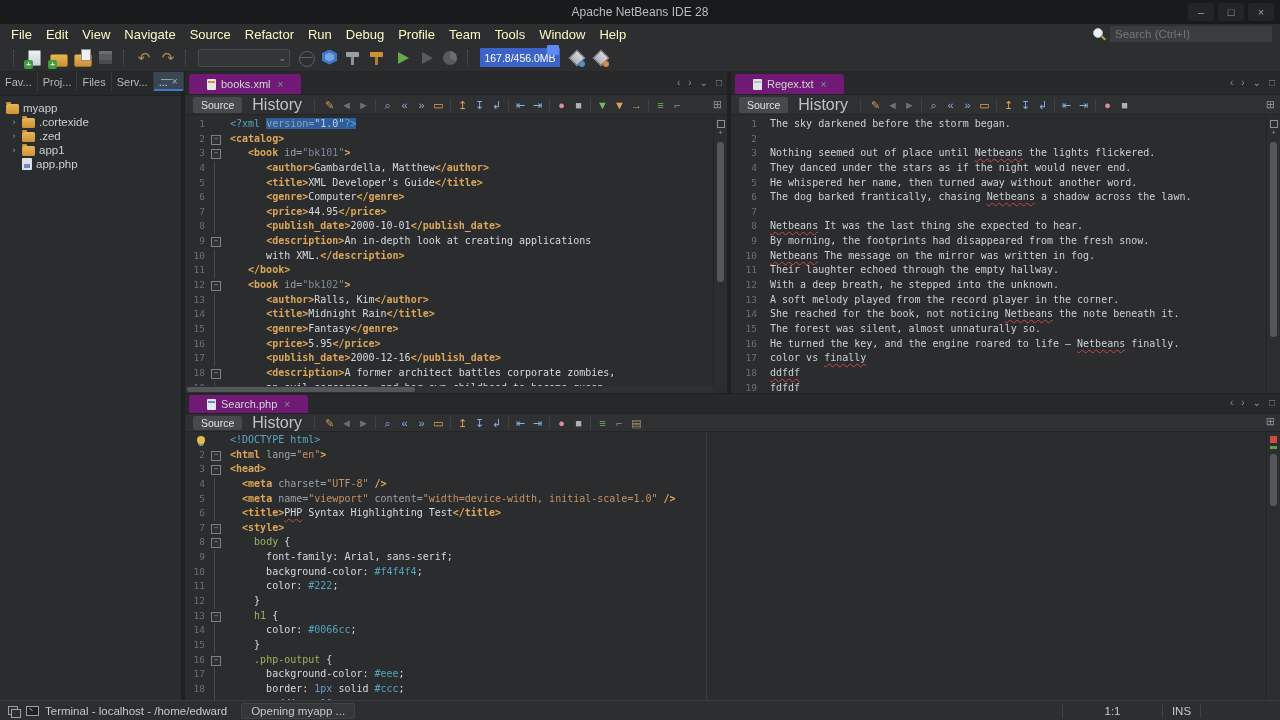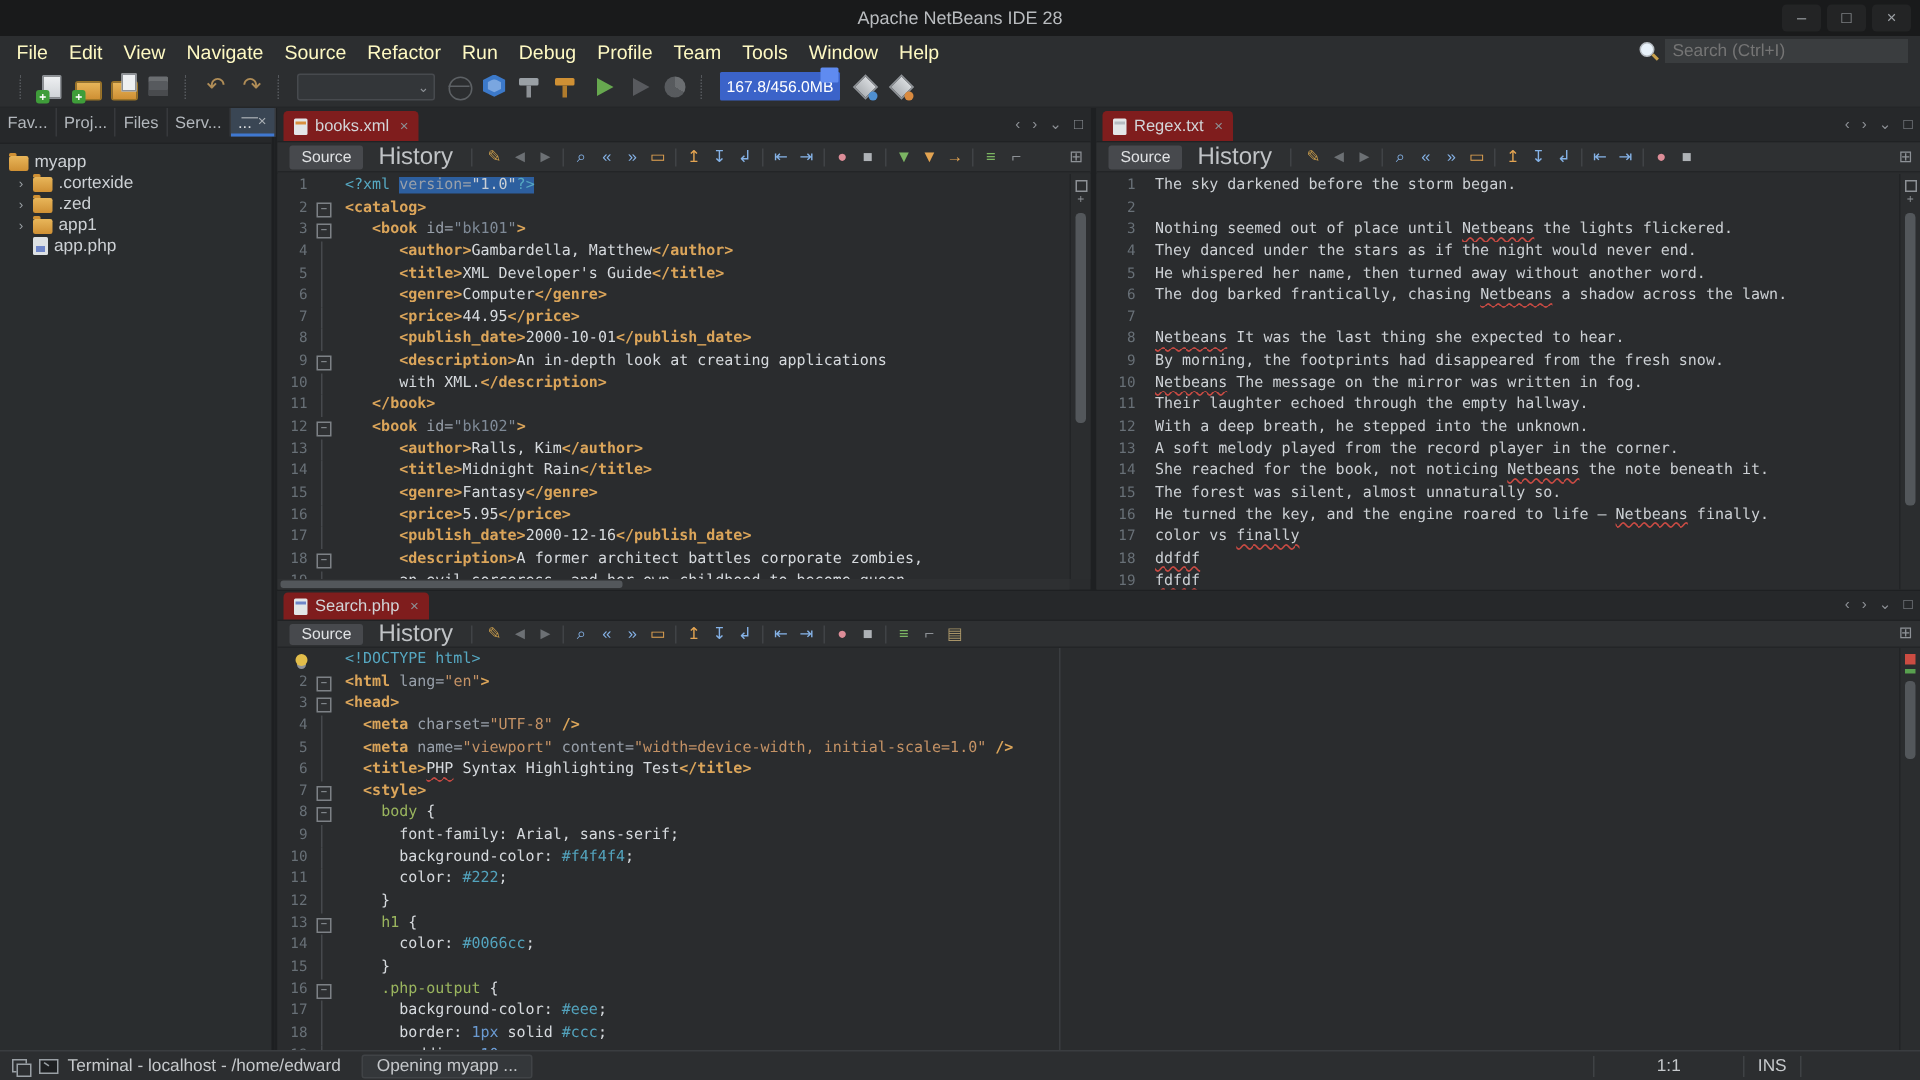--- a/index.html
+++ b/index.html
@@ -62,21 +62,21 @@
   .trow{height:14px;display:flex;align-items:center;font-size:11.5px;color:#ccd0d4;padding-left:6px;gap:4px;white-space:nowrap}
   .chev{width:8px;color:#9aa0a5;font-size:9px;text-align:center;flex:none}
   .fico{flex:none;position:relative}
   .fico.folder{width:13px;height:10px;background:linear-gradient(#e8b65a,#cf9034);border-radius:1.5px;margin-top:1px}
   .fico.folder::before{content:"";position:absolute;top:-2px;left:0;width:5px;height:2px;background:#cf9034;border-radius:1px 1px 0 0}
   .fico.php{width:10px;height:12px;background:#dde1e4;border-radius:1px}
   .fico.php::after{content:"";position:absolute;bottom:2px;left:2px;right:2px;height:4px;background:#6f86c9}
   
   .egroup{position:absolute;background:#2a2c2e}
   .tabbar{height:23px;background:#26282a;display:flex;align-items:flex-end;position:relative;border-bottom:1px solid #202224}
-  .etab{height:20px;background:#7f1d1d;display:flex;align-items:center;padding:0 7px;gap:5px;font-size:11px;color:#d2d5d8;border-radius:3px 3px 0 0;margin-left:4px}
+  .etab{height:20px;background:#701a75;display:flex;align-items:center;padding:0 18px;gap:5px;font-size:11px;color:#d2d5d8;border-radius:3px 3px 0 0;margin-left:4px}
   .ftico{width:9px;height:11px;background:#e3e6e8;border-radius:1px;position:relative;flex:none}
   .ftico::after{content:"";position:absolute;left:1px;top:2px;right:1px;height:2px;background:#b6bcc2}
   .ftico.xml::after{background:#d98f3f}
   .ftico.php::after{background:#6f86c9}
   .etab .x{color:#8d9196;font-size:10px;margin-left:2px}
   .corner{position:absolute;right:5px;top:5px;display:flex;gap:8px;color:#8d9196;font-size:10px;align-items:center}
   .etoolbar{height:20px;background:#2e3032;border-bottom:1px solid #232527;display:flex;align-items:center;padding-left:8px;gap:5px;position:relative}
   .chip{background:#47494d;color:#e0e2e4;font-size:10.5px;padding:2px 8px;border-radius:2px}
   .hist{color:#c0c3c6;font-size:16px;padding:0 5px}
   .vsep{width:1px;height:12px;background:#404346;margin:0 2px}

